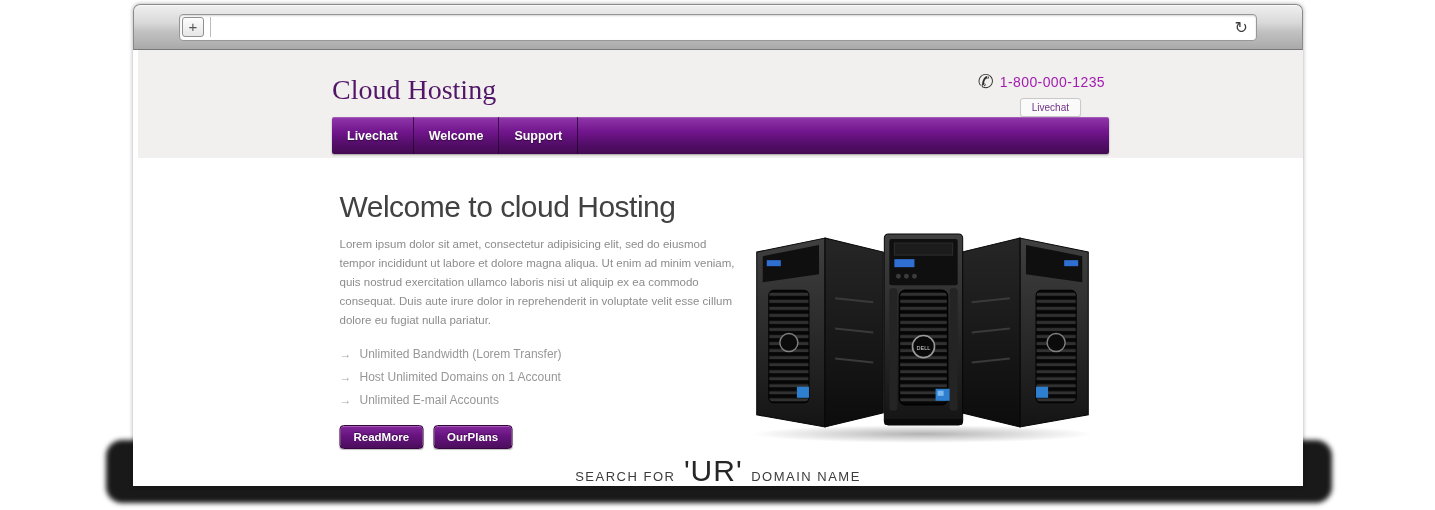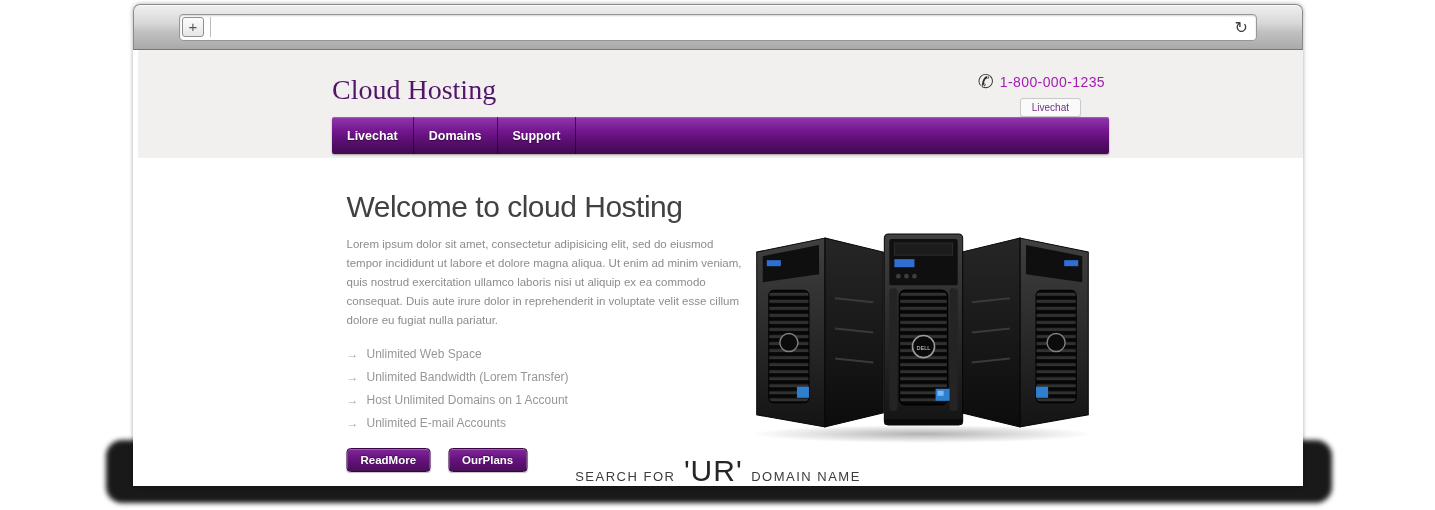--- a/index.html
+++ b/index.html
@@ -53,27 +53,27 @@
             border-radius:2px;
             background:linear-gradient(180deg,#9138ab 0%,#71158c 40%,#560e6c 70%,#420a52 100%);
             box-shadow:0 1px 2px rgba(0,0,0,.35), inset 0 1px 0 rgba(255,255,255,.18); }
   .nav-item { display:flex; align-items:center; padding:0 15px; color:#fff; font-size:12.5px;
               font-weight:bold; text-decoration:none; cursor:pointer;
               border-right:1px solid rgba(22,2,30,.65);
               text-shadow:0 1px 1px rgba(0,0,0,.5); }
 
   .content { position:absolute; top:122px; left:50%; transform:translateX(-50%);
              width:777px; height:282px; }
-  .hero-left { position:absolute; left:17px; top:0; width:420px; padding-top:18px; }
+  .hero-left { position:absolute; left:10px; top:0; width:420px; padding-top:18px; }
   .hero-left h1 { font-size:30px; font-weight:400; color:#414141; letter-spacing:-.5px; }
   .intro-text { margin-top:11px; width:400px; font-size:11.5px; line-height:19px; color:#8c8c8c; }
   .features { list-style:none; margin-top:13px; }
   .features li { font-size:12px; line-height:23px; color:#979797; }
   .features .arrow { color:#a8a8a8; margin-right:8px; }
-  .btn-row { margin-top:13px; display:flex; gap:18px; }
+  .btn-row { margin-top:13px; display:flex; gap:10px; }
   .purple-btn { border:1px solid #38043f; border-radius:4px; height:24px; padding:0 13px;
                 color:#fff; font-size:11.5px; font-weight:bold; cursor:pointer; font-family:inherit;
                 background:linear-gradient(180deg,#82279b 0%,#67137f 45%,#4b0e5c 100%);
                 text-shadow:0 -1px 1px rgba(0,0,0,.4);
                 box-shadow:inset 0 1px 0 rgba(255,255,255,.25), 0 1px 1px rgba(0,0,0,.25); }
 
   .hero-right { position:absolute; right:8px; top:56px; width:352px; height:216px; }
 
   .search-banner { position:absolute; left:0; right:0; bottom:-2px; text-align:center;
                    white-space:nowrap; }
@@ -104,35 +104,32 @@
           <div class="logo">Cloud Hosting</div>
 
           <div class="phone-row">
             <span class="phone-icon">✆</span>
             <span class="phone-number">1-800-000-1235</span>
           </div>
           <button class="livechat-btn">Livechat</button>
 
           <nav class="navbar">
             <a class="nav-item">Livechat</a>
-            <a class="nav-item">Domains</a>
+            <a class="nav-item">Welcome</a>
             <a class="nav-item">Support</a>
           </nav>
         </div>
       </div>
 
       <div class="content">
         <div class="hero-left">
           <h1>Welcome to cloud Hosting</h1>
           <p class="intro-text">Lorem ipsum dolor sit amet, consectetur adipisicing elit, sed do eiusmod tempor incididunt ut labore et dolore magna aliqua. Ut enim ad minim veniam, quis nostrud exercitation ullamco laboris nisi ut aliquip ex ea commodo consequat. Duis aute irure dolor in reprehenderit in voluptate velit esse cillum dolore eu fugiat nulla pariatur.</p>
 
           <ul class="features">
-            <li>
-              <span class="arrow">→</span><span>Unlimited Web Space</span>
-            </li>
             <li>
               <span class="arrow">→</span><span>Unlimited Bandwidth (Lorem Transfer)</span>
             </li>
             <li>
               <span class="arrow">→</span><span>Host Unlimited Domains on 1 Account</span>
             </li>
             <li>
               <span class="arrow">→</span><span>Unlimited E-mail Accounts</span>
             </li>
           </ul>

